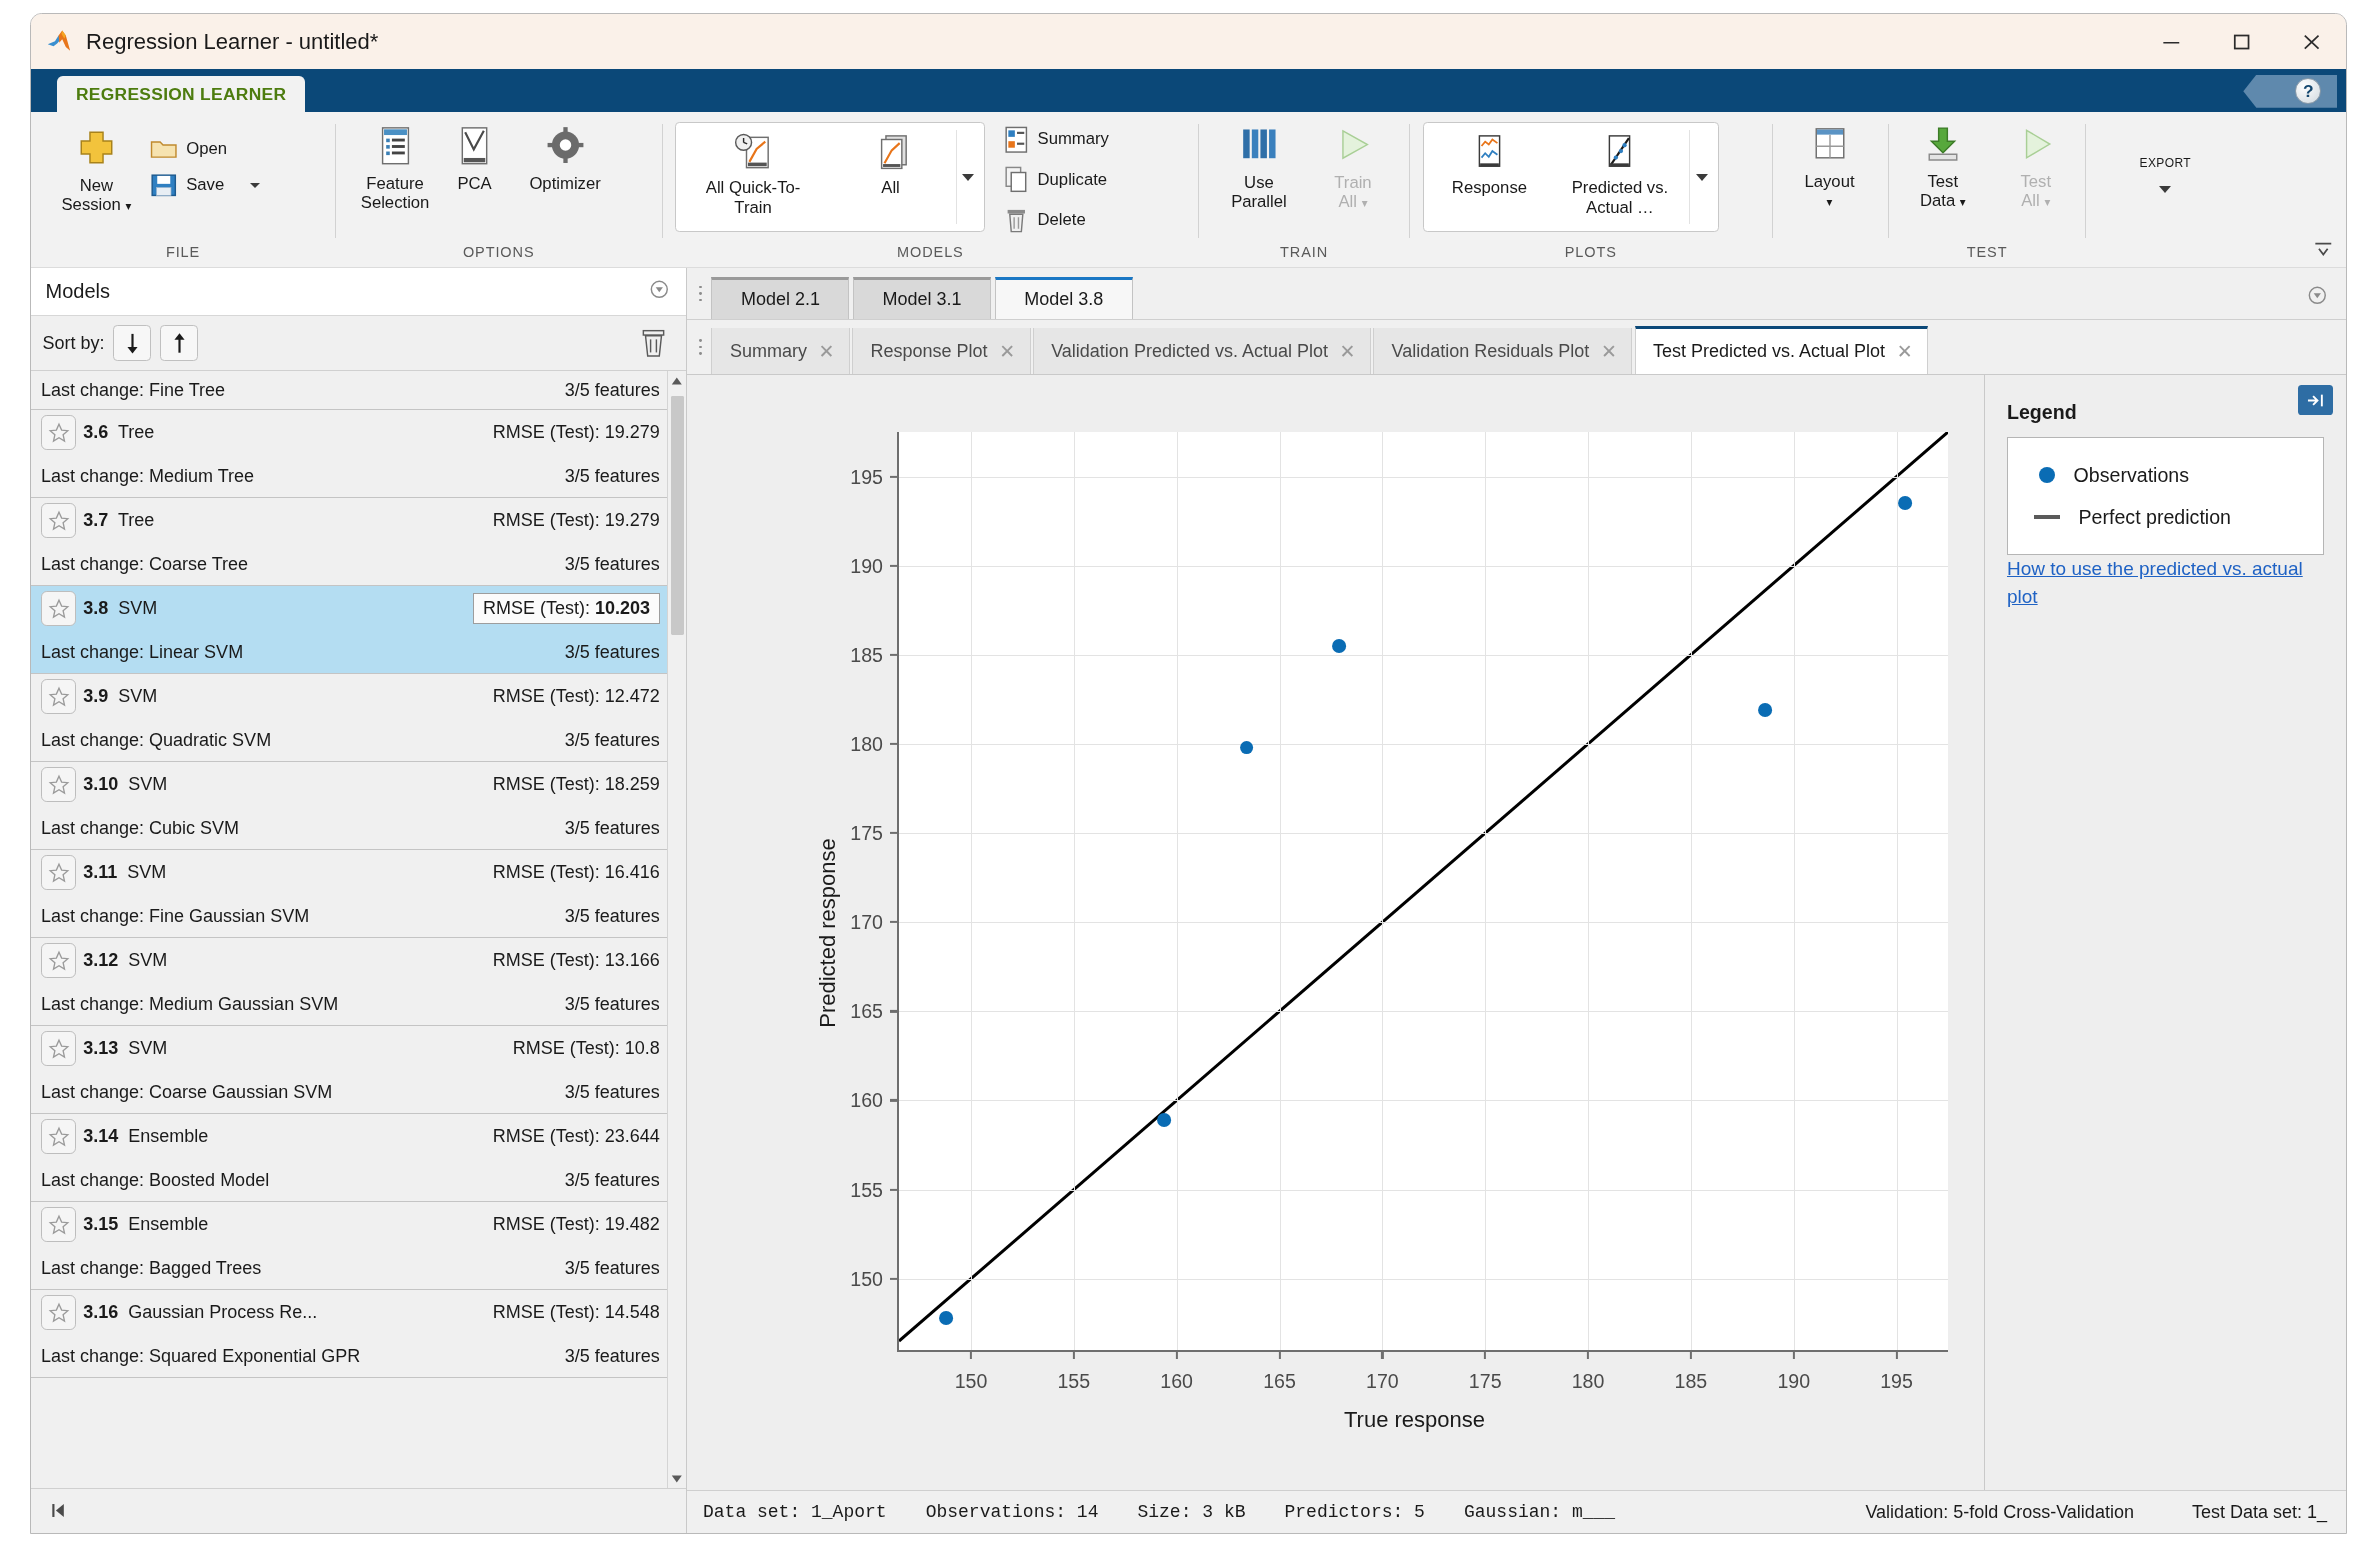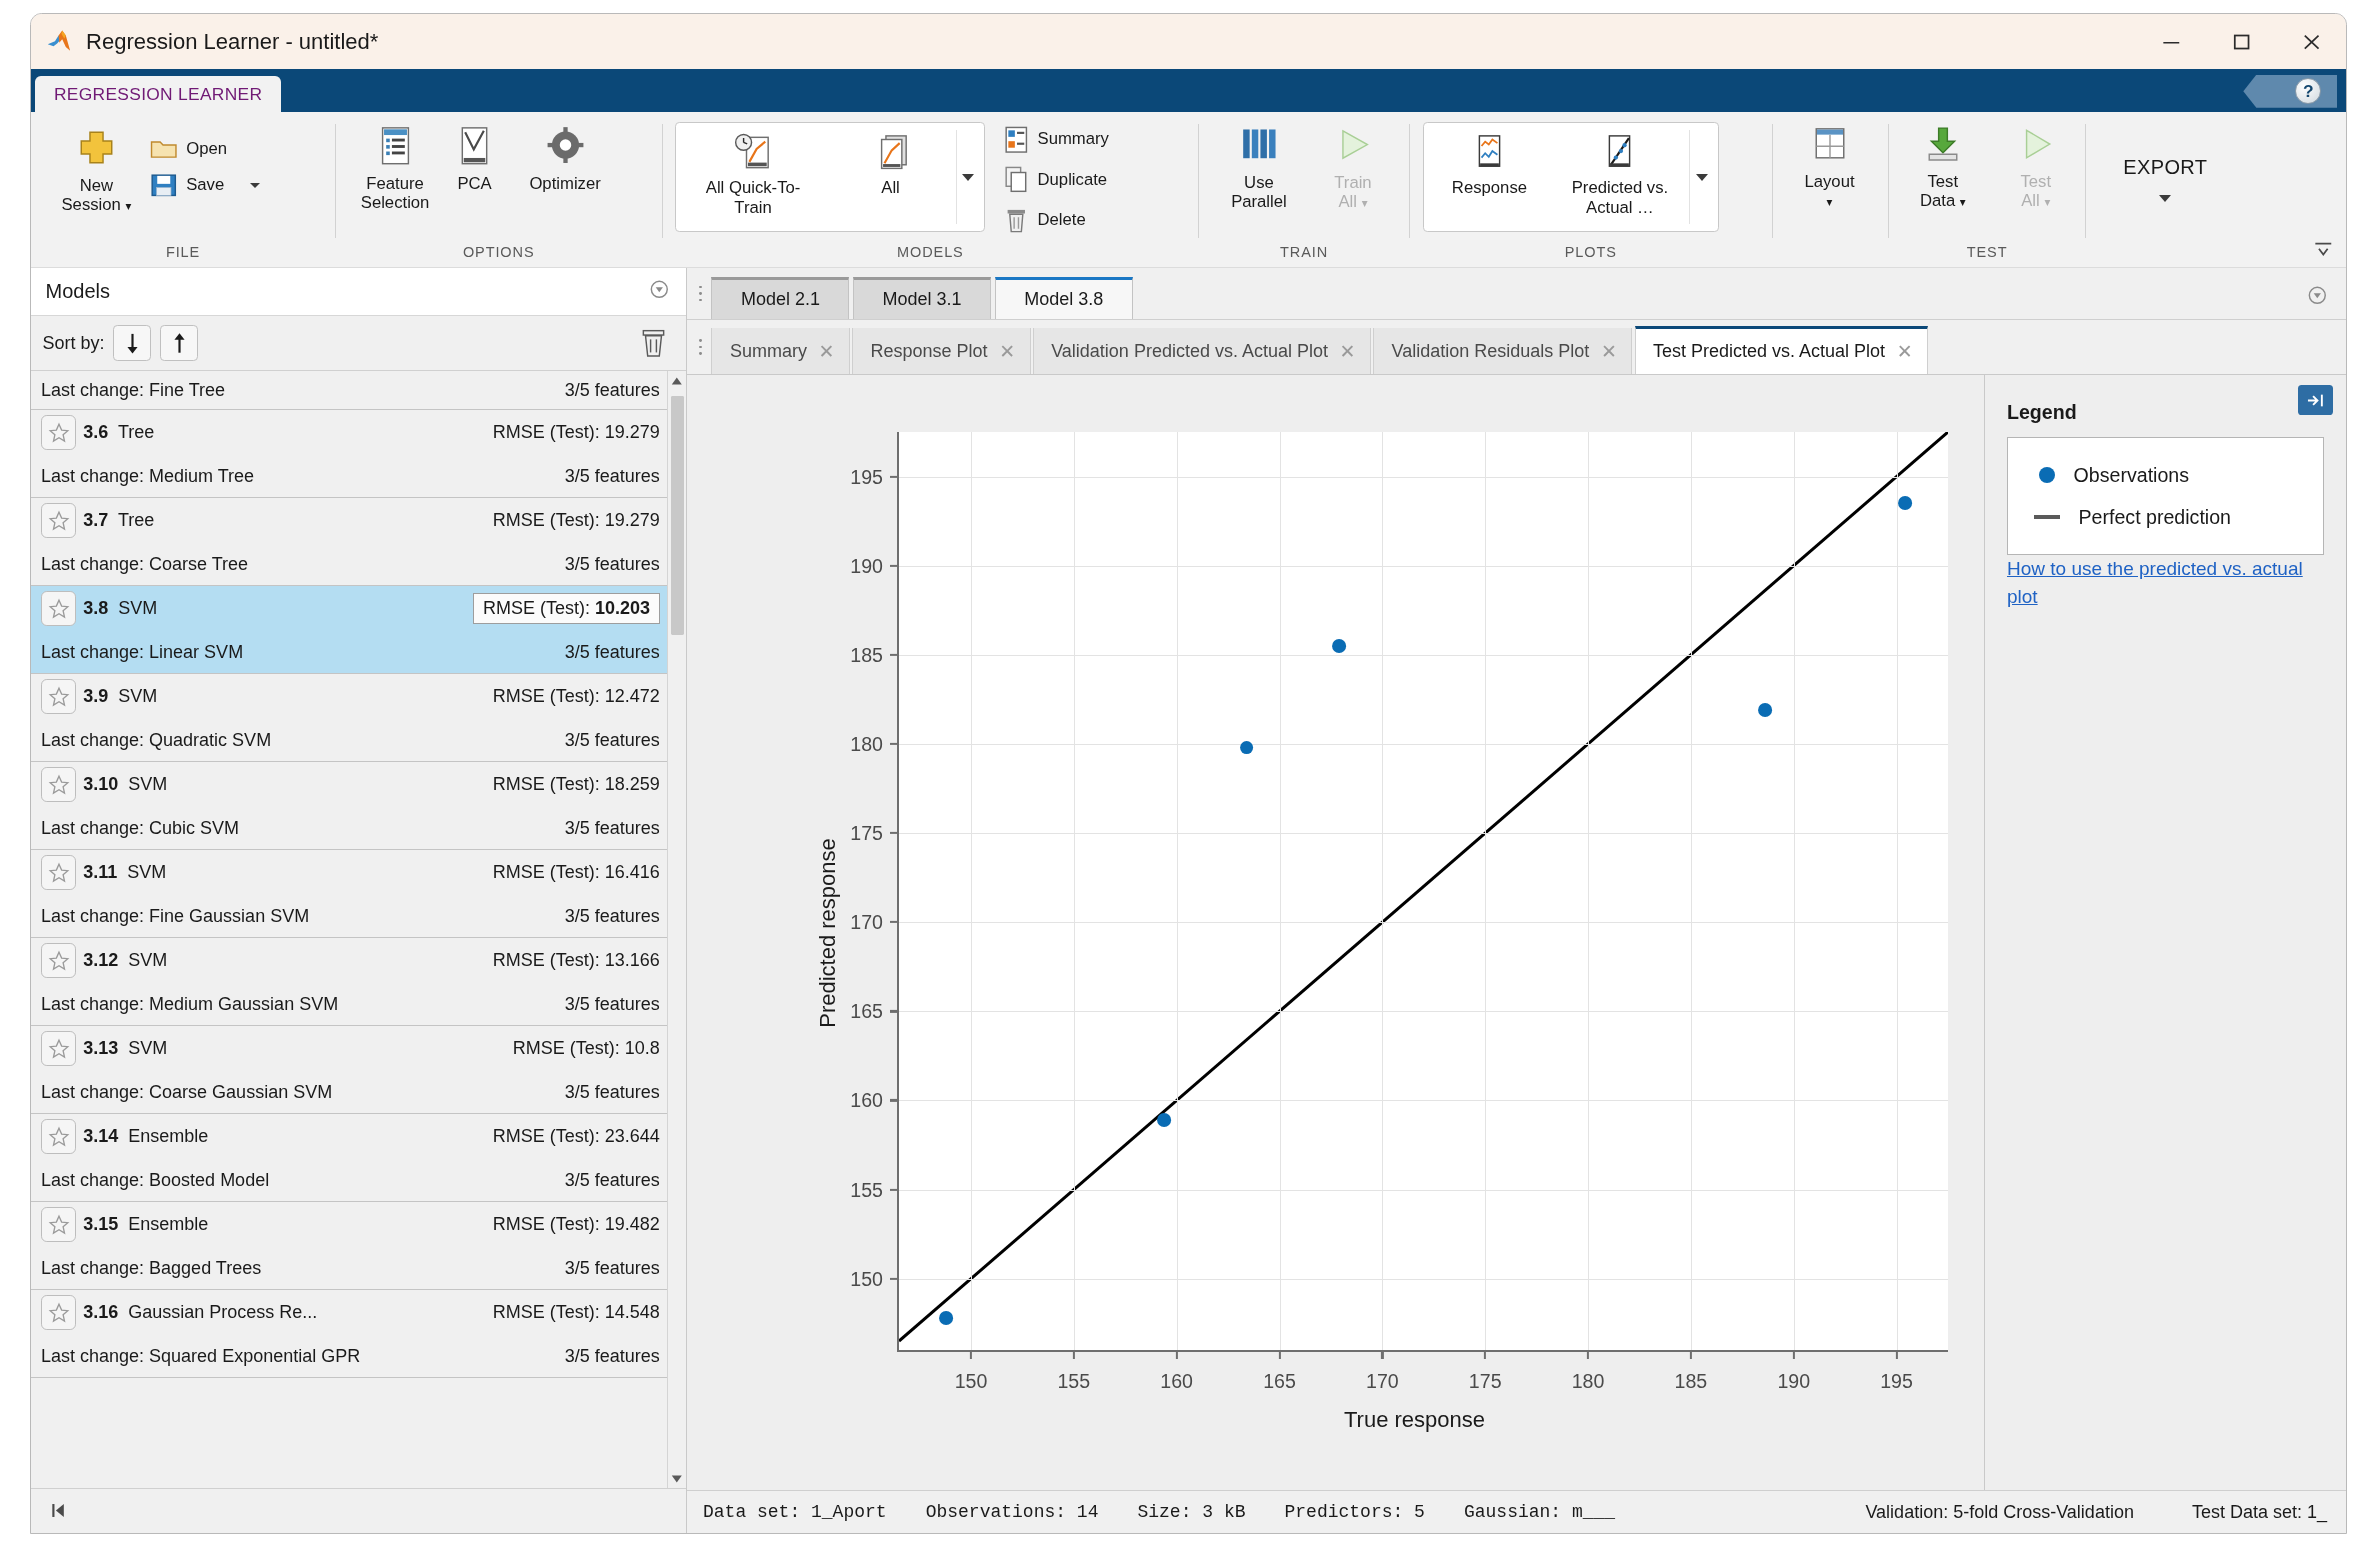--- a/index.html
+++ b/index.html
@@ -37,27 +37,28 @@
   .winbtn svg { display:block; }
 
   
   .tabstrip {
     height:43px; flex:0 0 43px;
     background:#0b4878;
     display:flex; align-items:flex-end;
     position:relative;
   }
   .ribbon-tab {
-    margin-left:4px;
+    margin-left:26px;
     background:#f2f2f2;
-    color:#701a75;
+    color:#4d7c0f;
     font-size:17.4px;
     letter-spacing:0.3px;
     padding:8px 19px 7.2px 19px;
     border-radius:5.8px 5.8px 0 0;
+    font-weight:bold;
   }
   .help-chip {
     position:absolute; right:8.7px; top:5.8px;
     width:94px; height:33px;
     background:#5f89ad;
     clip-path: polygon(13px 0, 100% 0, 100% 100%, 13px 100%, 0 50%);
     display:flex; align-items:center; justify-content:flex-end;
     padding-right:16px;
   }
   .qmark {
@@ -592,21 +593,21 @@
         </div>
       </div>
       <div class="rgroup-label">TEST</div>
     </div>
 
     <div class="rsep"></div>
 
     <div class="rgroup" style="width:159px">
       <div class="rgroup-body" style="padding-top:35px; justify-content:center;">
         <div class="bigbtn" style="width:123px">
-          <span class="lbl" style="font-size:20px; letter-spacing:0.4px;">EXPORT</span>
+          <span class="lbl" style="font-size:12px; letter-spacing:0.4px;">EXPORT</span>
           <span class="caret-d" style="margin-top:16px"></span>
         </div>
       </div>
       <div class="rgroup-label">&nbsp;</div>
     </div>
 
     <div class="collapse-arrow">
       <svg width="24.6" height="19" viewBox="0 0 34 26">
         <line x1="6" y1="5" x2="28" y2="5" stroke="#4a4a4a" stroke-width="2.4"></line>
         <path d="M11 12 L17 20 L23 12" fill="none" stroke="#4a4a4a" stroke-width="2.4"></path>

